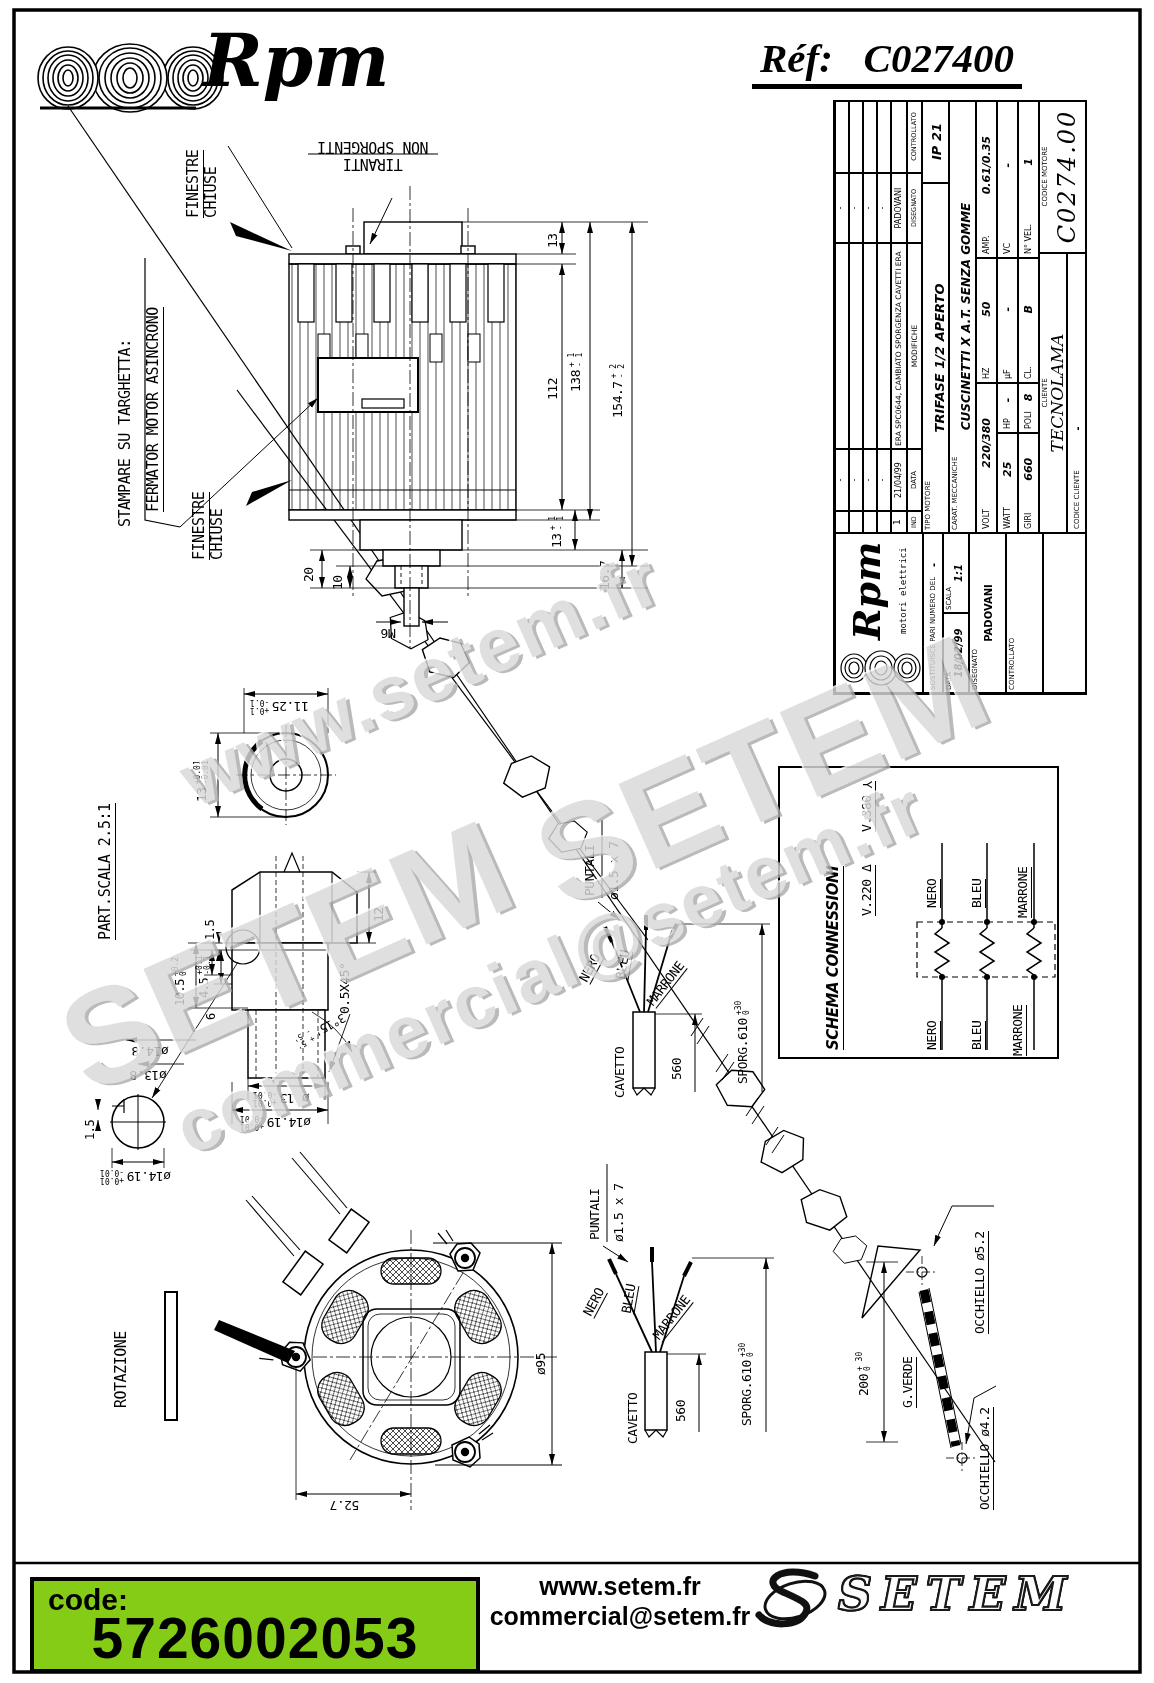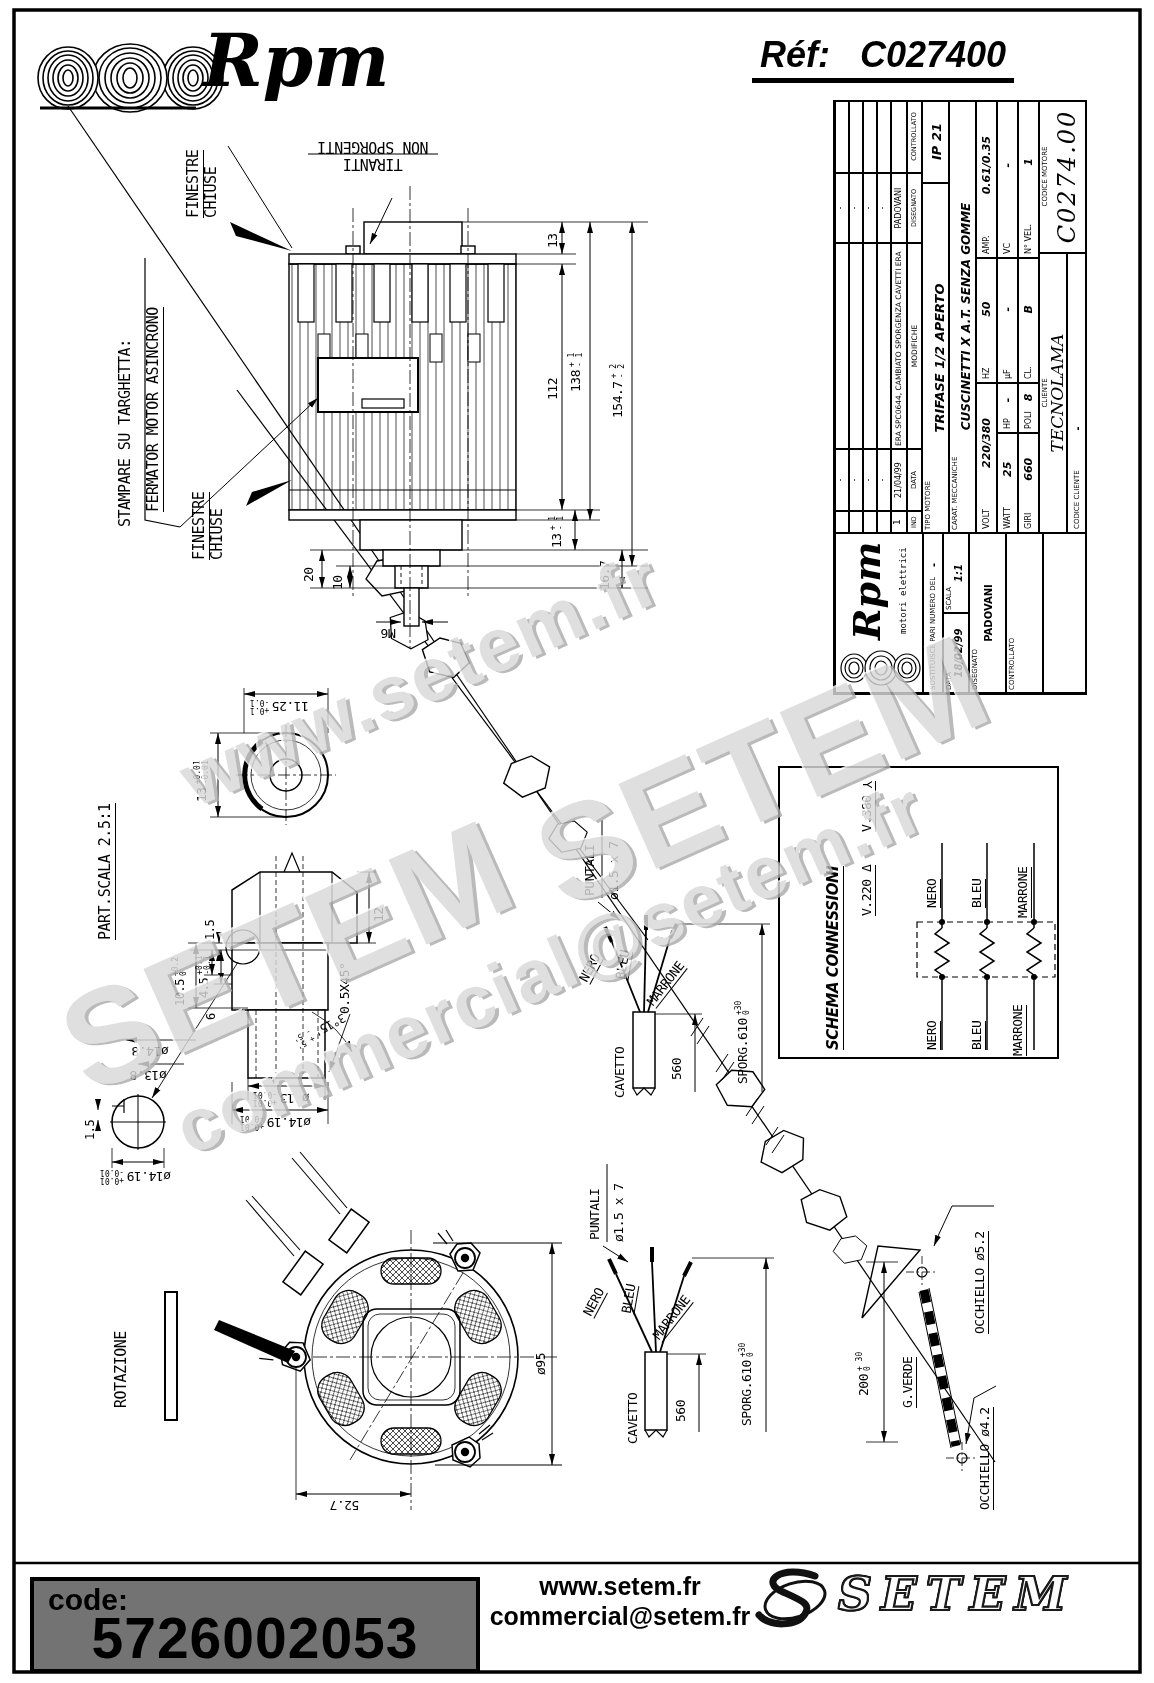--- a/index.html
+++ b/index.html
@@ -21,30 +21,30 @@
   #tb{position:absolute;left:833px;top:695px;width:595px;height:254px;background:#fff;
       border:2px solid #000;transform:rotate(-90deg);transform-origin:0 0;z-index:4;box-sizing:border-box;}
   #tb .c{position:absolute;border:1px solid #000;box-sizing:border-box;font-size:8px;overflow:hidden;}
   #tb .sl{position:absolute;left:2px;top:1px;font-size:7px;letter-spacing:0;}
   #tb .v{width:100%;text-align:center;font-weight:bold;font-style:italic;font-size:11px;
          font-family:"DejaVu Sans",sans-serif;}
   .ser{font-family:"DejaVu Serif",serif;font-style:italic;}
   
   .sch{font-size:13px;}
   
-  #codebox{position:absolute;left:30px;top:1577px;width:442px;height:88px;border:4px solid #000;z-index:4;background:#737373;text-decoration:underline;}
+  #codebox{position:absolute;left:30px;top:1577px;width:442px;height:88px;border:4px solid #000;z-index:4;background:#84cc16;text-decoration:underline;}
   #codebox .cl{position:absolute;left:14px;top:2px;font-size:30px;font-weight:bold;font-family:"Liberation Sans",sans-serif;}
   #codebox .cv{position:absolute;left:0;top:24px;width:100%;text-align:center;font-size:57px;font-weight:bold;
                font-family:"Liberation Sans",sans-serif;letter-spacing:1px;}
   .foot{position:absolute;z-index:4;font-family:"Liberation Sans",sans-serif;font-weight:bold;}
   .setemtxt{position:absolute;z-index:4;font-family:"DejaVu Serif",serif;font-style:italic;font-weight:bold;
             font-size:47px;letter-spacing:9px;color:#fdfdfd;-webkit-text-stroke:2px #1a1a1a;
             text-shadow:-1px -1px 0 #000,1px -1px 0 #000,-1px 1px 0 #000,1px 1px 0 #000;}
-  .hdr-ref{position:absolute;left:752px;top:34px;z-index:4;font-family:Liberation Sans, sans-serif;
-           font-weight:bold;font-style:italic;font-size:36px;border-bottom:5px solid #000;padding:0 8px 2px 8px;}
+  .hdr-ref{position:absolute;left:752px;top:34px;z-index:4;font-family:Liberation Serif, serif;
+           font-weight:bold;font-style:italic;font-size:41px;border-bottom:5px solid #000;padding:0 8px 2px 8px;}
   .hdr-rpm{position:absolute;left:203px;top:18px;z-index:4;font-family:"DejaVu Serif",serif;
            font-weight:bold;font-style:italic;font-size:72px;}
 </style>
 </head>
 <body>
 
 <div id="page">
 
 <svg width="1154" height="1683" viewBox="0 0 1154 1683">
 <defs>

